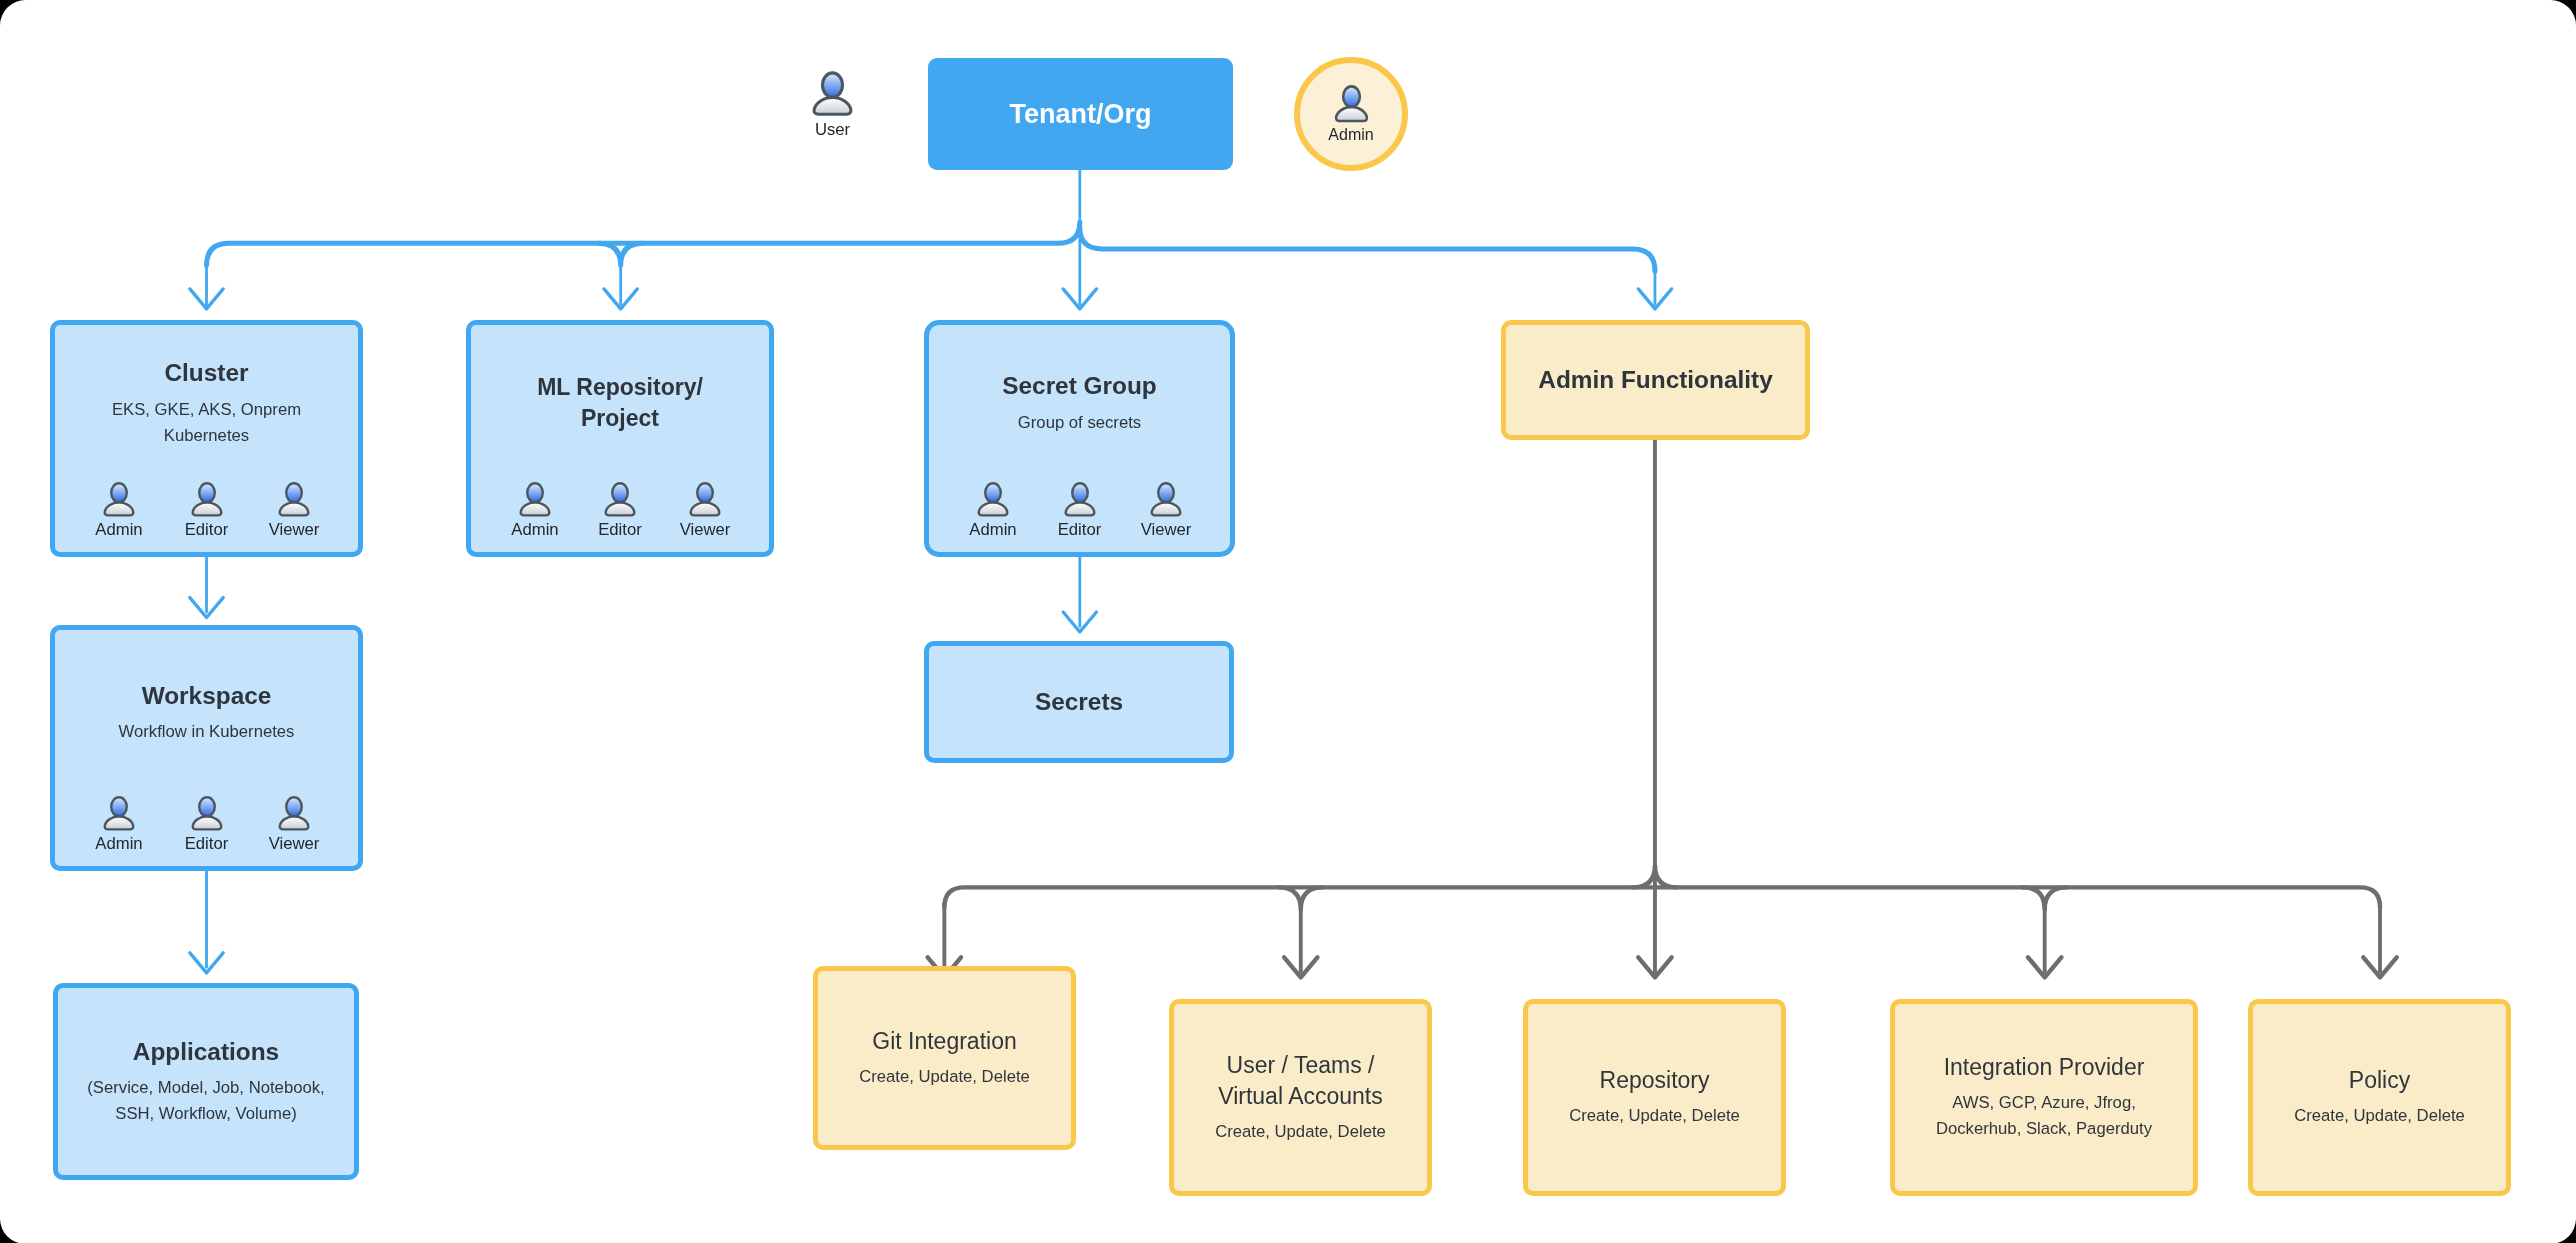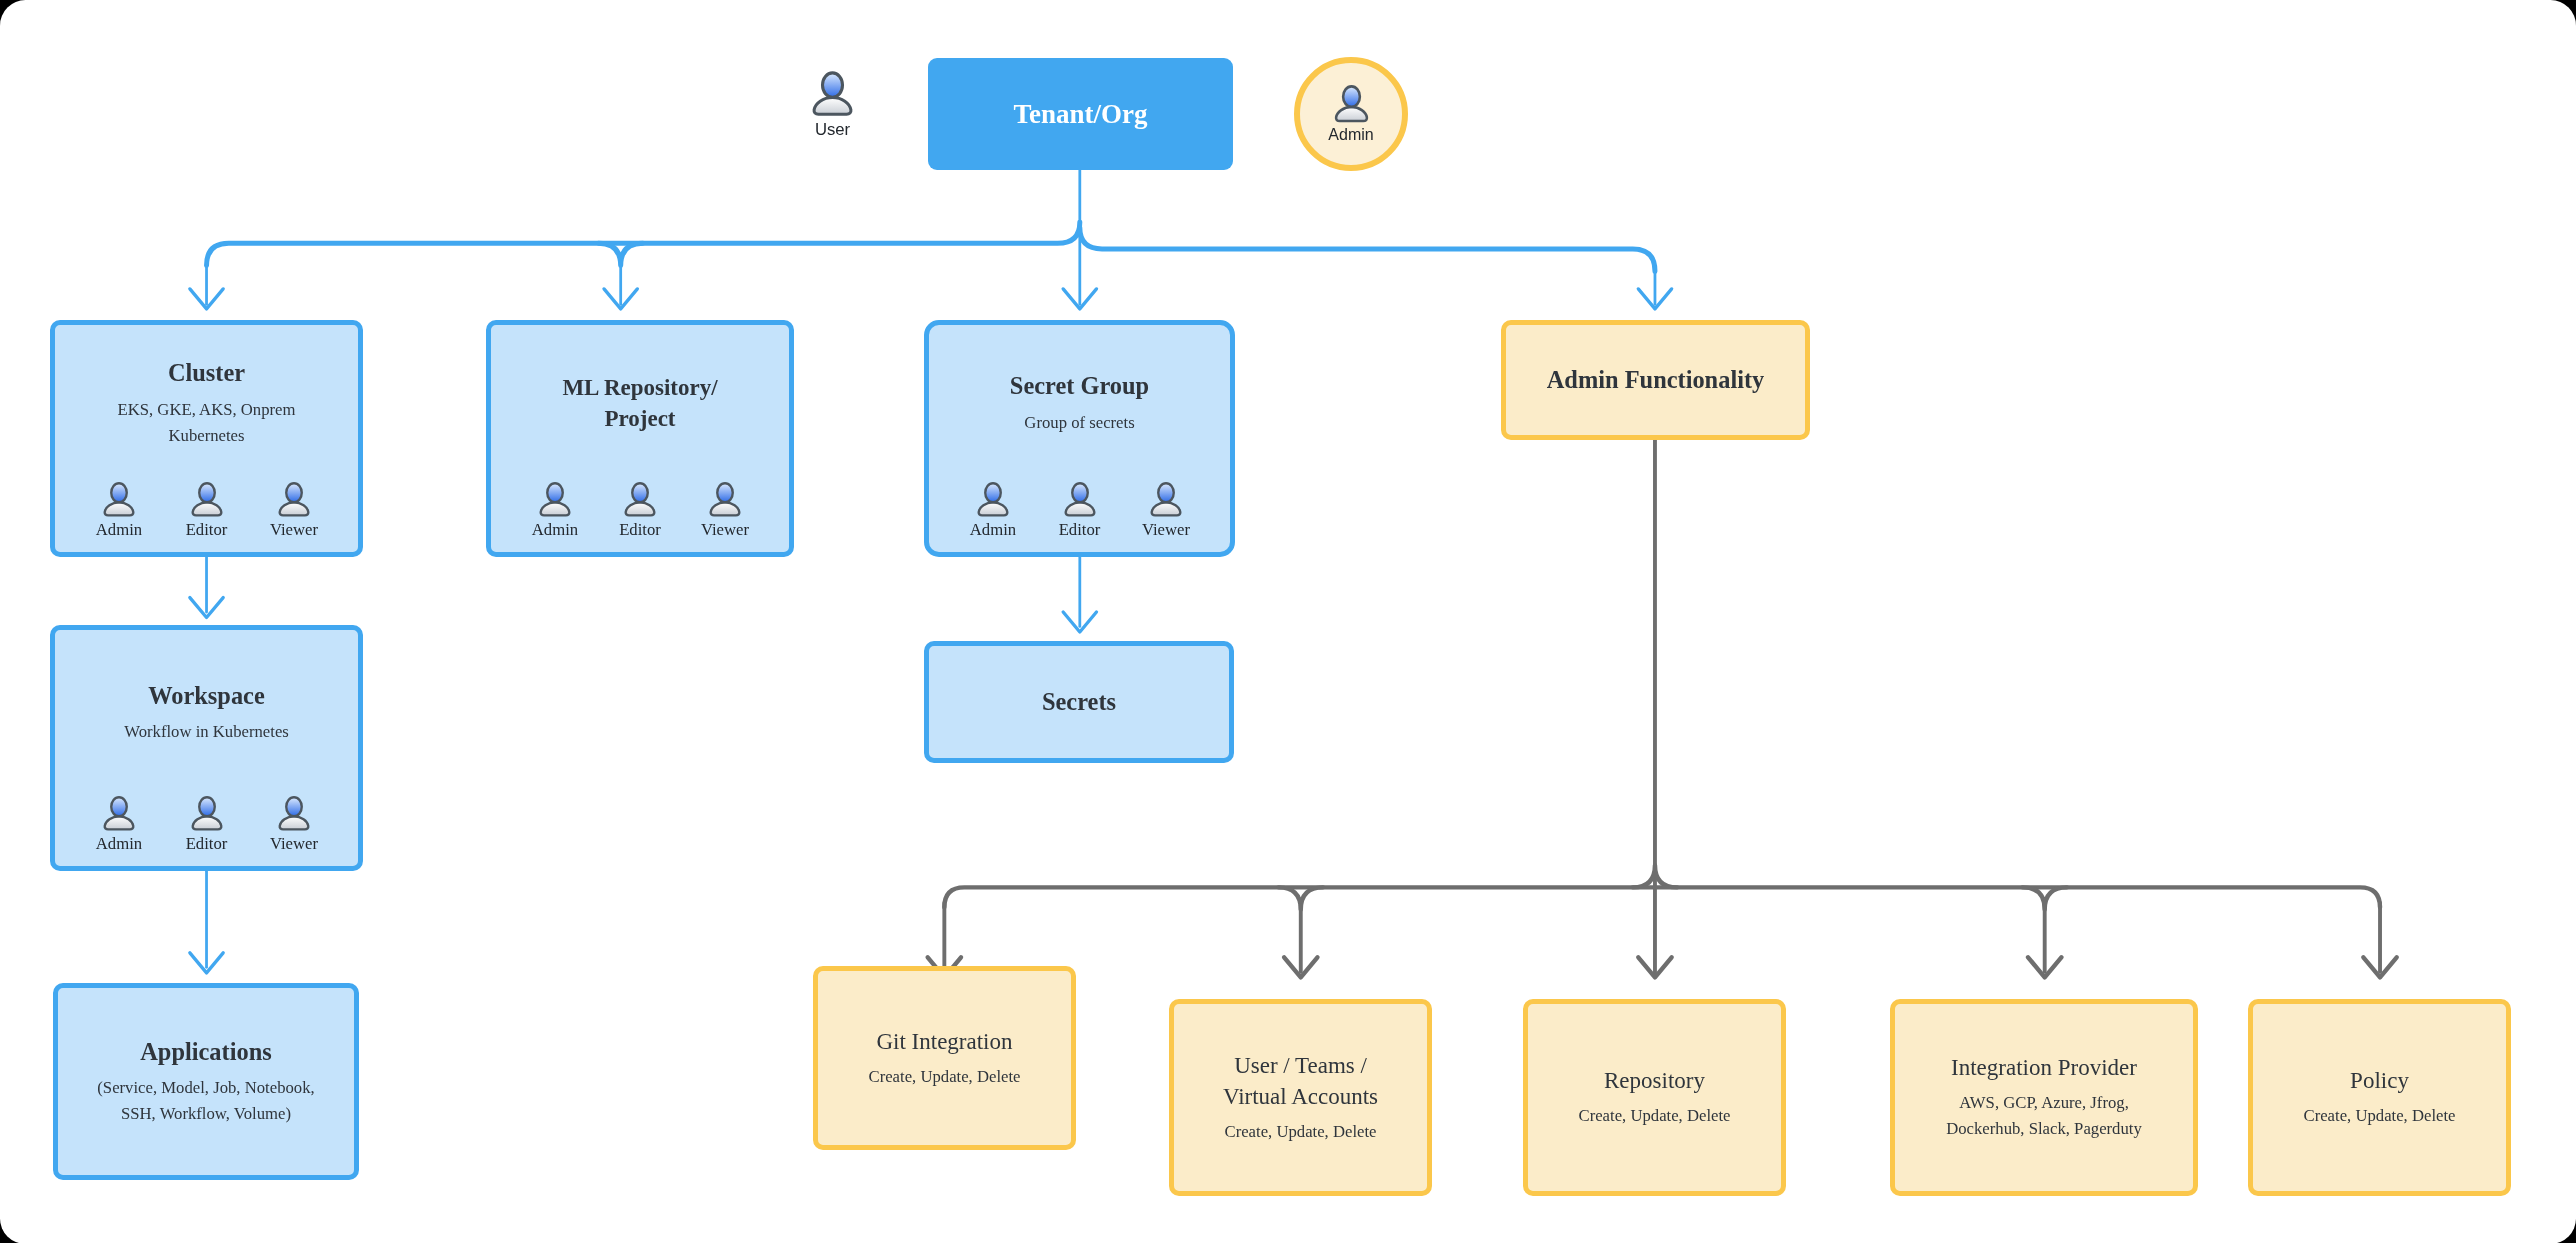--- a/index.html
+++ b/index.html
@@ -10,21 +10,21 @@
   }
   html,body{margin:0;padding:0;background:#000;}
   .canvas{position:relative;width:2576px;height:1244px;background:#fff;border-radius:25.5px;
           overflow:hidden;font-family:"Liberation Sans",sans-serif;}
   .connectors{position:absolute;left:0;top:0;z-index:0;}
   .connectors path{fill:none;stroke-linecap:round;stroke-linejoin:round;}
   .blue-stroke{stroke:var(--connector-blue);}
   .gray-stroke{stroke:var(--connector-gray);}
 
   .node{position:absolute;box-sizing:border-box;border-radius:10px;display:flex;
-        flex-direction:column;z-index:1;font-family:Liberation Serif, serif;}
+        flex-direction:column;z-index:1;}
   .blue{background:var(--node-blue-fill);border:5px solid var(--node-blue-border);}
   .yellow{background:var(--node-yellow-fill);border:5px solid var(--node-yellow-border);justify-content:center;}
   .node-text{flex:1;display:flex;flex-direction:column;justify-content:center;gap:6.7px;padding:2.2px 6.7px;}
   .title{font-weight:700;font-size:24.4px;text-align:center;color:var(--title-text);
          line-height:1.35;white-space:pre-line;}
   .subtitle{font-size:16.7px;text-align:center;color:var(--title-text);line-height:1.55;white-space:pre-line;}
   .yellow .title{font-weight:400;font-size:23px;}
   #box-adminfunc .title{font-weight:700;font-size:24.4px;}
 
   .roles{display:flex;justify-content:space-between;padding:0 31px 12.2px;}
@@ -41,21 +41,21 @@
   #user-figure svg{width:49px;height:49px;}
   #user-figure .fig-label{font-size:16.7px;color:#23282e;margin-top:1px;}
 
   #admin-circle{position:absolute;left:1294px;top:57px;width:114px;height:114px;box-sizing:border-box;
       border-radius:50%;border:6.1px solid var(--node-yellow-border);background:#fcf0d6;display:flex;
       flex-direction:column;align-items:center;justify-content:center;z-index:1;}
   #admin-circle svg{width:41px;height:41px;}
   #admin-circle .fig-label{font-size:16px;color:#23282e;margin-top:1.1px;}
 
   #box-cluster{left:50px;top:320px;width:313px;height:237px;}
-  #box-mlrepo{left:466px;top:320px;width:308px;height:237px;margin-left:20px;}
+  #box-mlrepo{left:466px;top:320px;width:308px;height:237px;}
   #box-mlrepo .title{font-size:23px;}
   #box-secretgroup{left:924px;top:320px;width:311px;height:237px;border-radius:15px;}
   #box-adminfunc{left:1501px;top:320px;width:309px;height:120px;}
   #box-workspace{left:50px;top:625px;width:313px;height:246px;}
   #box-applications{left:53px;top:983px;width:306px;height:197px;}
   #box-secrets{left:924px;top:641px;width:310px;height:122px;}
   #box-git{left:813px;top:966px;width:263px;height:184px;}
   #box-userteams{left:1169px;top:999px;width:263px;height:197px;}
   #box-environment{left:1523px;top:999px;width:263px;height:197px;}
   #box-integration{left:1890px;top:999px;width:308px;height:197px;}

